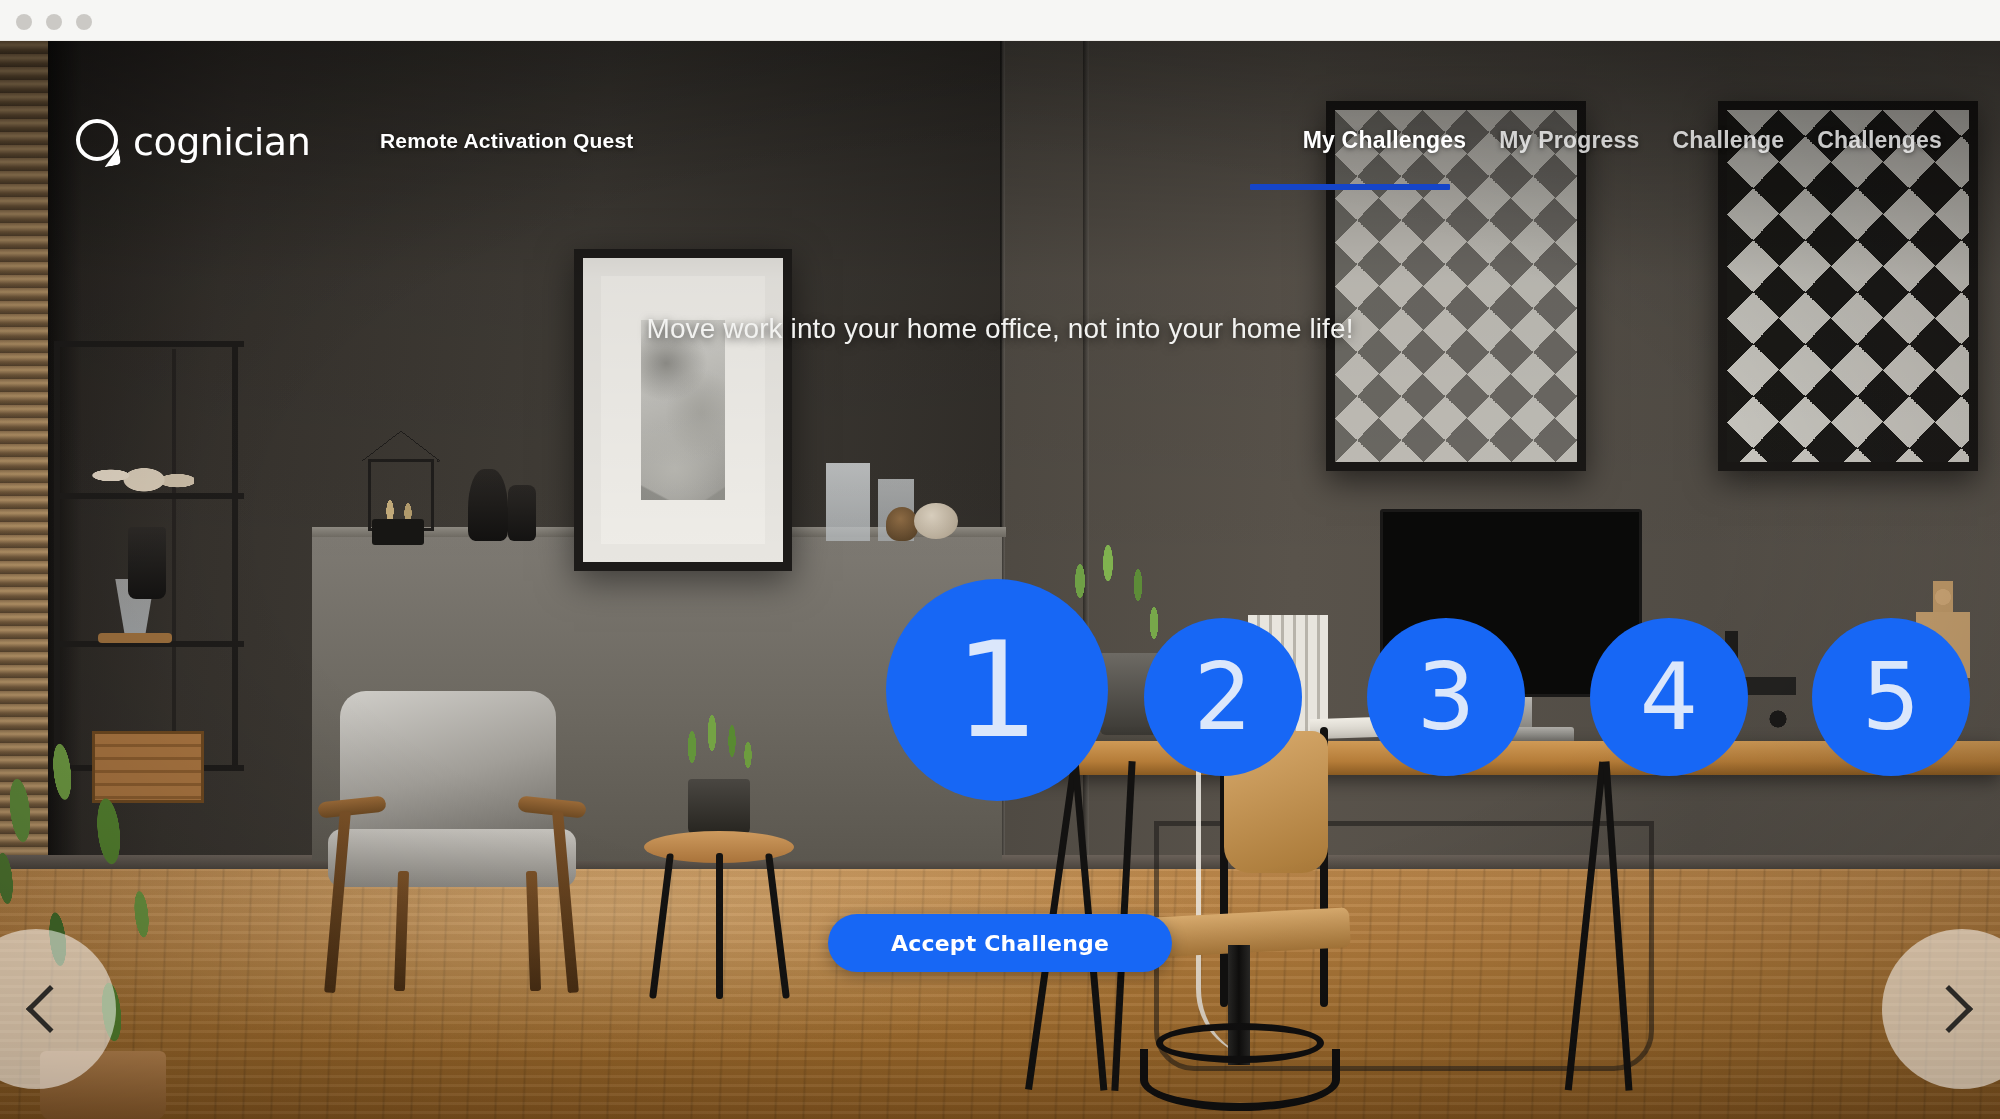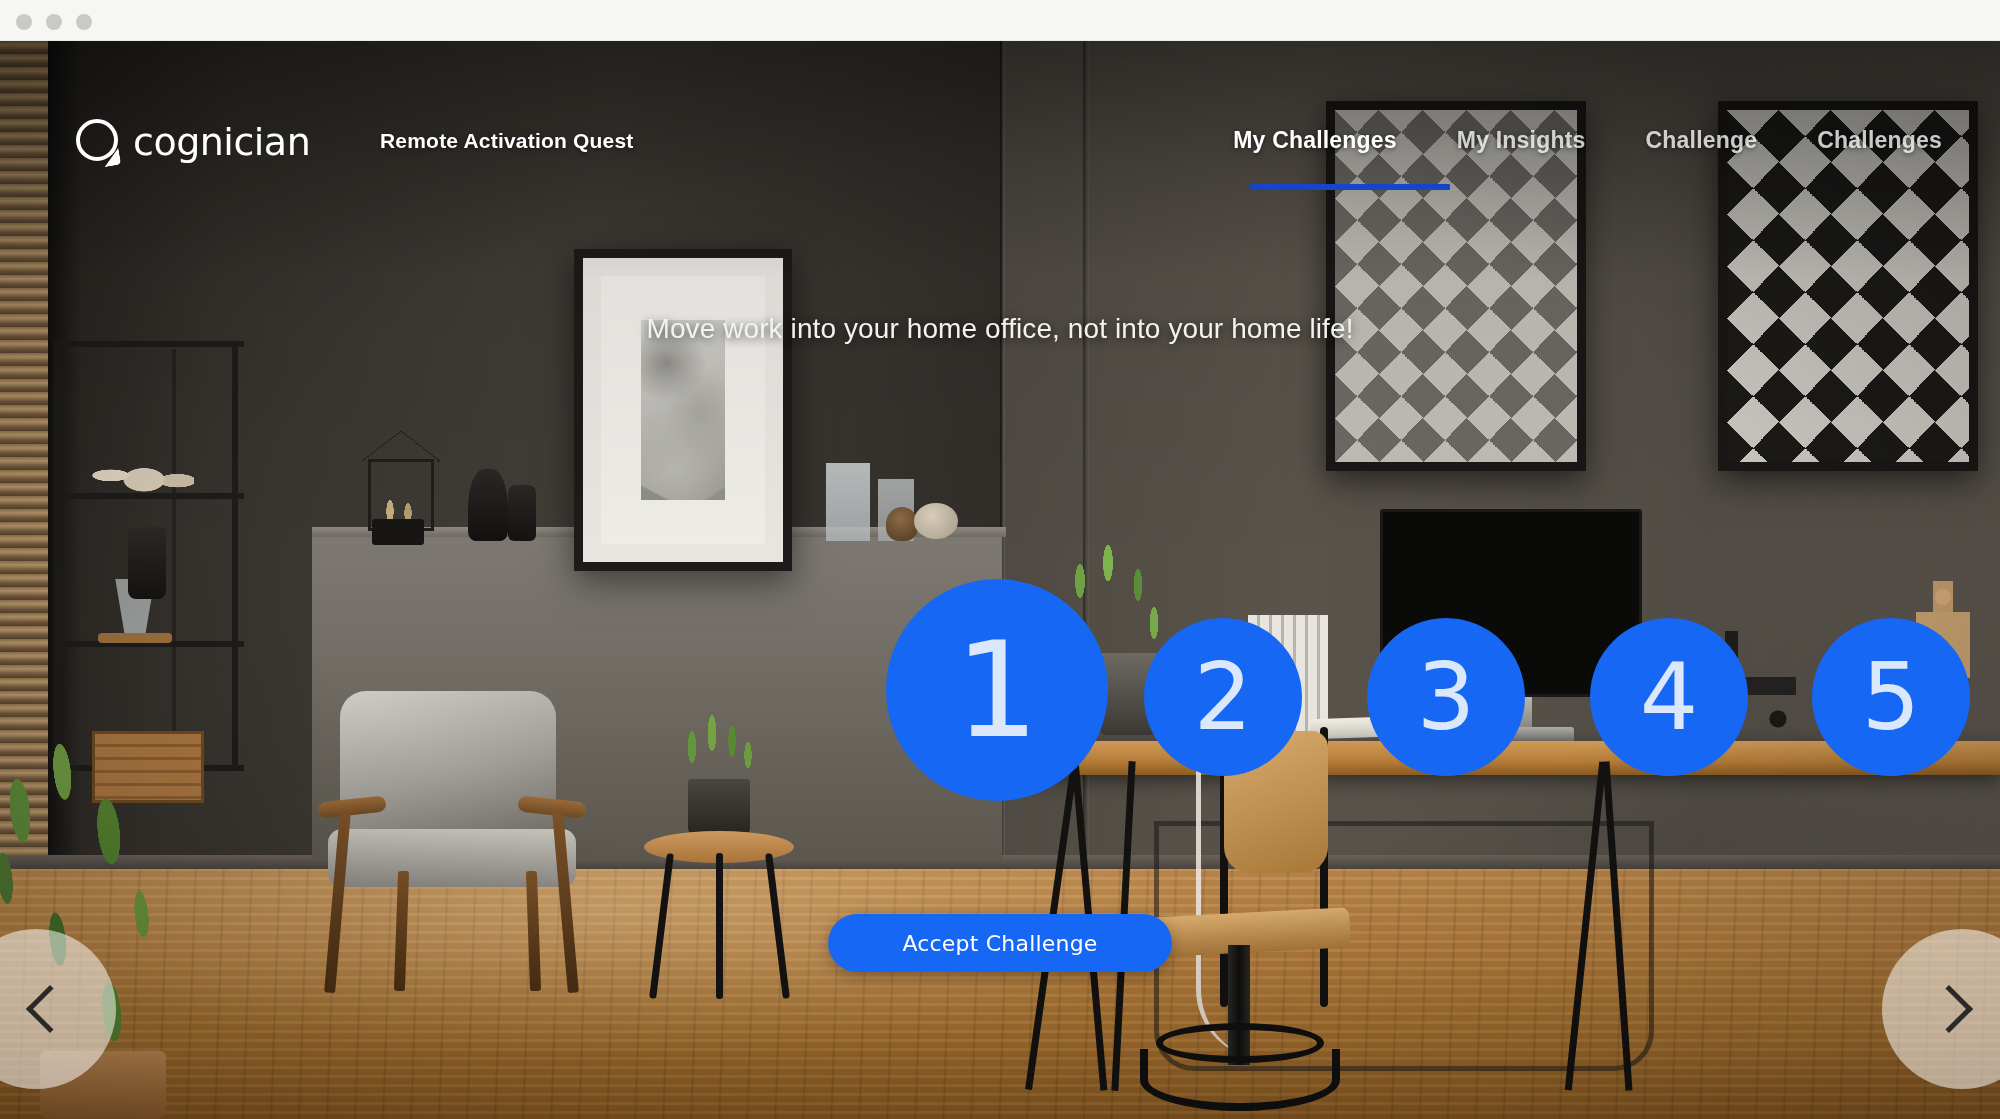--- a/index.html
+++ b/index.html
@@ -452,21 +452,21 @@
   }
   .quest-title {
     position: absolute; left: 380px; top: 88px;
     color: #ffffff; font-size: 21px; font-weight: bold;
     letter-spacing: .2px;
     text-shadow: 0 1px 4px rgba(0,0,0,.6);
   }
 
   .nav {
     position: absolute; right: 58px; top: 86px;
-    display: flex; align-items: flex-end; gap: 60px; margin-left: 24px;
+    display: flex; align-items: flex-end; gap: 33px; margin-left: 24px;
   }
   .nav-item {
     position: relative;
     color: rgba(255,255,255,.78);
     font-size: 23px; font-weight: bold;
     letter-spacing: .2px;
     padding-bottom: 10px;
     text-shadow: 0 1px 5px rgba(0,0,0,.55);
     cursor: pointer; white-space: nowrap;
   }
@@ -513,21 +513,21 @@
   .s2 { left: 1144px; top: 577px; }
   .s3 { left: 1367px; top: 577px; }
   .s4 { left: 1590px; top: 577px; }
   .s5 { left: 1812px; top: 577px; }
 
   
   .accept-btn {
     position: absolute; left: 828px; top: 873px;
     width: 344px; height: 58px;
     background: #1767f5; border: none; border-radius: 29px;
-    color: #ffffff; font-size: 22px; font-weight: 400;
+    color: #ffffff; font-size: 22px; font-weight: 700;
     font-family: "DejaVu Sans", sans-serif;
     letter-spacing: .2px;
     cursor: pointer;
     box-shadow: 0 4px 16px rgba(0,0,0,.28);
   }
 
   
   .arrow {
     position: absolute; top: 888px;
     width: 160px; height: 160px; border-radius: 50%;
@@ -677,21 +677,21 @@
           <span class="ring"></span>
             <span class="tail"></span>
         </span>
         <span class="logo-word">cognician</span>
       </div>
 
       <div class="quest-title">Remote Activation Quest</div>
 
       <nav class="nav">
         <span class="nav-item active">My Challenges</span>
-        <span class="nav-item">My Insights</span>
+        <span class="nav-item">My Progress</span>
         <span class="nav-item">Challenge</span>
         <span class="nav-item">Challenges</span>
       </nav>
       <div class="nav-underline"></div>
     </div>
 
     <p class="hero-sub">Move work into your home office, not into your home life!</p>
 
     <div class="steps">
       <div class="step big s1">1</div>

